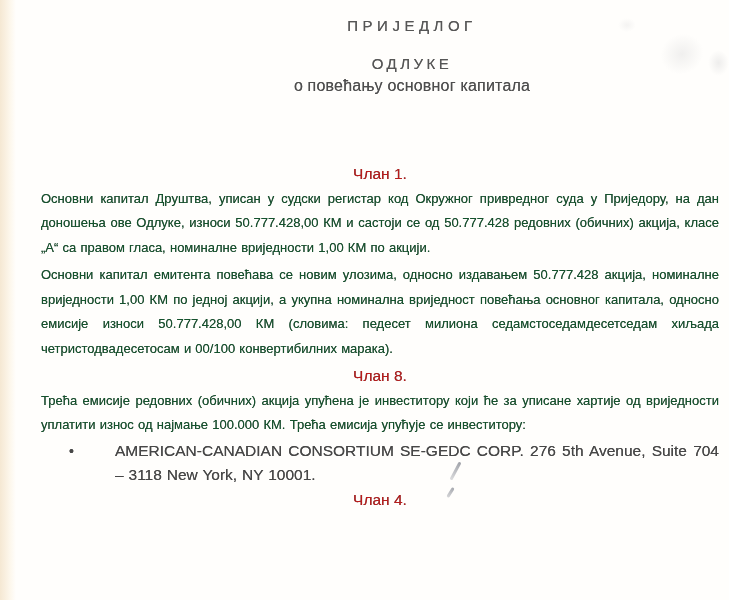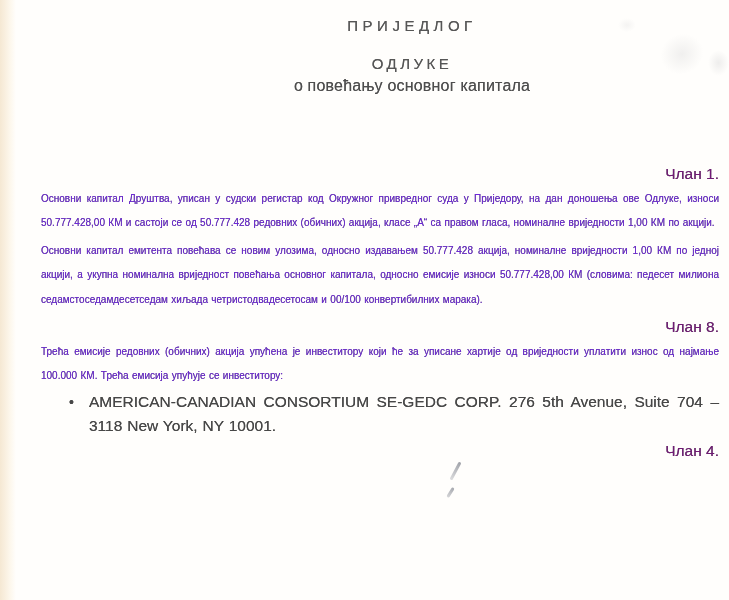--- a/index.html
+++ b/index.html
@@ -59,51 +59,52 @@
   }
   section.article { margin: 0; }
   #article-1 { margin-top: 66px; }
   #article-2 { margin-top: 3px; }
   #article-3 { margin-top: 3px; }
   #article-4 { margin-top: 0px; }
   .art-head {
     margin: 0;
     font-size: 15.5px;
     font-weight: 400;
-    text-align: right;
+    text-align: center;
     line-height: 24.5px;
-    color: #701a75;
+    color: #b91c1c;
     text-shadow: 0 0 0.5px rgba(74,74,74,0.85);
   }
   .art-body {
     margin: 0;
-    font-size: 10px;
+    font-size: 13px;
     line-height: 24.5px;
     text-align: justify;
     word-spacing: 0.6px;
-    color: #6d28d9;
+    color: #14532d;
     text-shadow: 0 0 0.5px rgba(71,71,71,0.85);
   }
   .bullet-row {
     display: flex;
     margin: 1px 0 0 28px;
     font-size: 15.5px;
     line-height: 24.5px;
     color: #474747;
     text-shadow: 0 0 0.5px rgba(71,71,71,0.85);
   }
   .bullet {
     width: 20px;
     flex: 0 0 20px;
     font-size: 14px;
   }
   .bullet-text {
     flex: 1;
     text-align: justify;
     word-spacing: 0.6px;
+    margin-left: 26px;
   }
   
   .pen-mark-1 {
     position: absolute;
     left: 454px; top: 461px;
     width: 3px; height: 20px;
     background: linear-gradient(to bottom, rgba(118,122,133,0.70), rgba(118,122,133,0.25));
     transform: rotate(28deg);
     border-radius: 2px;
   }

